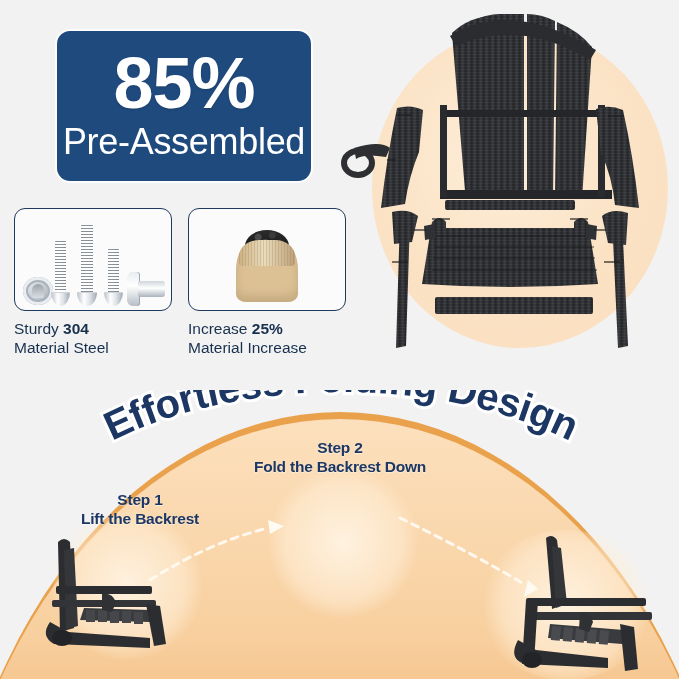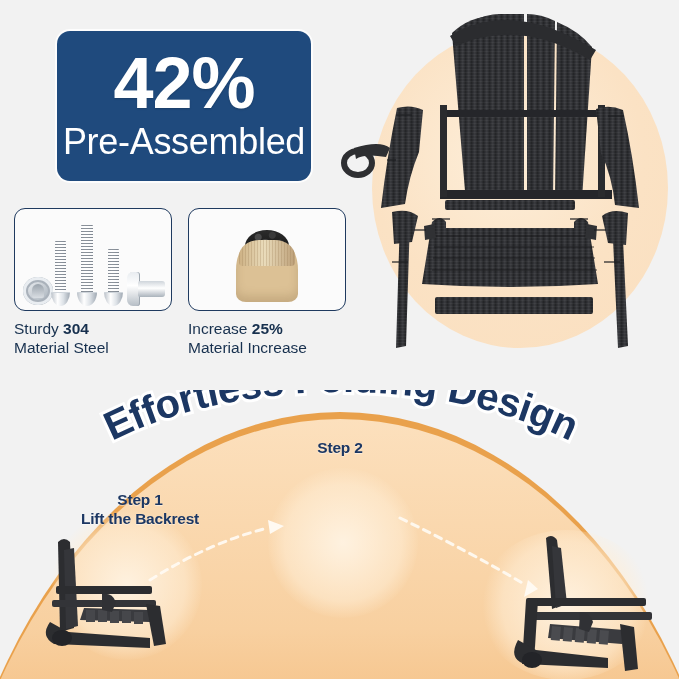--- a/index.html
+++ b/index.html
@@ -168,21 +168,21 @@
   .step-label .t2 { font-size:15.5px; }
 
   .chair-img { position:absolute; }
 </style>
 </head>
 <body>
 
 <div id="canvas">
 
   <div class="badge">
-    <div class="badge-pct">42%</div>
+    <div class="badge-pct">85%</div>
     <div class="badge-sub">Pre-Assembled</div>
   </div>
 
   <div class="feat left">
     <div class="feat-box">
       <div class="screws">
         <div class="washer"></div>
         <div class="screw" style="left:40px;  top:32px; width:11px; height:58px;">
           <div class="shaft"></div>
             <div class="head"></div>
@@ -343,20 +343,21 @@
         </g>
         <path d="M118 74 l14 2 l6 38 -12 2 z"></path>
         <path d="M22 92 q-10 14 4 22 l96 4 l0 -10 l-82 -6 z"></path>
         <ellipse cx="34" cy="108" rx="10" ry="8" fill="#232428"></ellipse>
         <path d="M74 64 q10 -2 14 8 l-4 10 -10 -2 z" fill="#303135"></path>
       </g>
     </svg>
 
     <div class="step-label" style="left:240px; top:48px; width:200px;">
       <div class="t1">Step 2</div>
+      <div class="t2">Fold the Backrest Down</div>
 
     <svg class="chair-img" style="left:262px; top:94px;" width="172" height="150" viewBox="0 0 172 150">
       <g fill="#2c2d30">
         <path d="M44 6 q6 -5 11 2 l8 64 -13 5 z"></path>
         <path d="M50 14 l9 2 l6 56 -11 4 z" fill="#35363a"></path>
         <rect x="24" y="66" width="120" height="8" rx="2"></rect>
         <rect x="28" y="80" width="122" height="8" rx="2" fill="#333438"></rect>
         <path d="M48 92 l74 6 l-2 14 l-74 -6 z" fill="#3a3b3f"></path>
         <g fill="#4a4b4f">
           <rect x="50" y="94" width="9" height="14" transform="rotate(5 50 94)"></rect>

